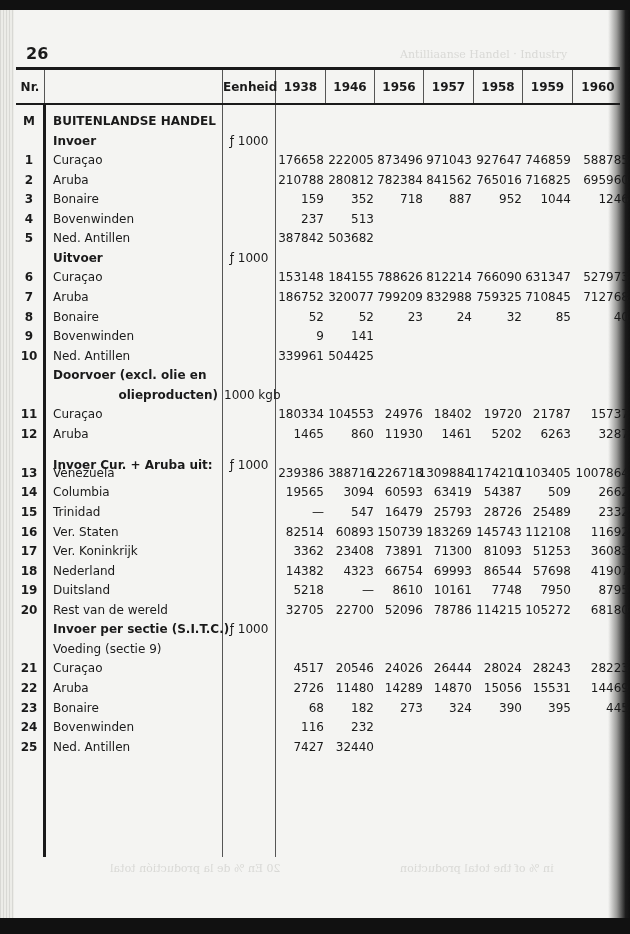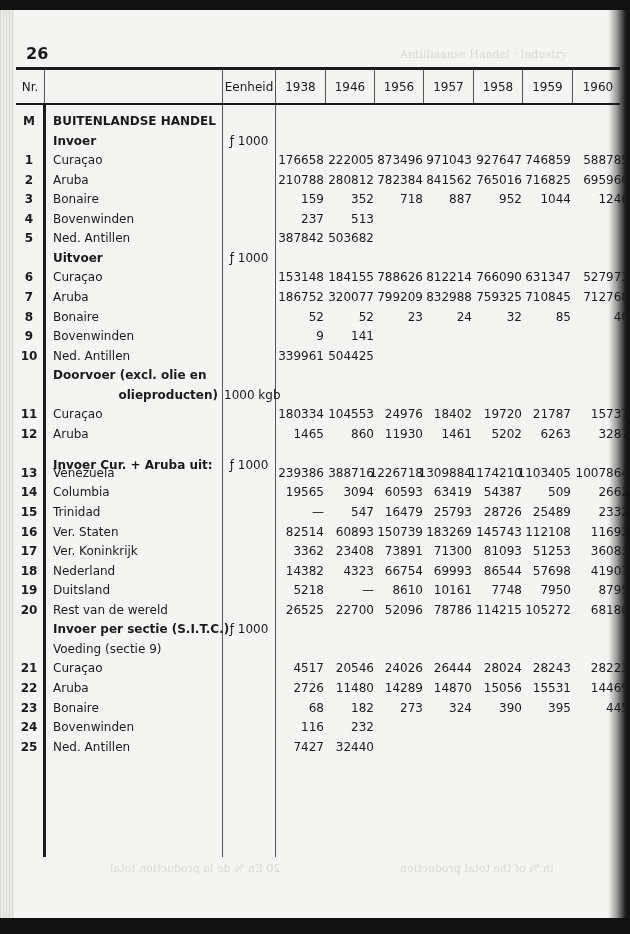--- a/index.html
+++ b/index.html
@@ -19,21 +19,21 @@
       position: absolute; right: -10px; top: 0; width: 22px; height: 100%;
       background: linear-gradient(90deg, #f4f4f2 0%, #9a9a98 40%, #1b1b1b 80%, #111 100%);
     }
     .bleed { position: absolute; color: #d9d9d6; font-size: 11px; font-family: "DejaVu Serif", serif; white-space: nowrap; }
     .page-number { position: absolute; left: 26px; top: 34px; font-size: 16px; font-weight: bold; }
     .page-title { position: absolute; left: 145px; top: 34px; font-size: 16px; font-weight: bold; letter-spacing: 0.3px; }
     .rule-top { position: absolute; left: 16px; right: 0; top: 57px; height: 3px; background: #1a1a1a; }
     .rule-head { position: absolute; left: 16px; right: 0; top: 93px; height: 2px; background: #1a1a1a; }
     .vline { position: absolute; width: 1px; background: #555; }
     .vline.thick { width: 3px; background: #1a1a1a; }
-    .hdr { position: absolute; top: 70px; font-size: 12px; text-align: center; white-space: nowrap; }
+    .hdr { position: absolute; top: 70px; font-size: 12px; text-align: center; white-space: nowrap; font-weight: bold; }
     .row { position: absolute; left: 0; width: 630px; height: 19px; font-size: 12px; }
     .row .nr { position: absolute; left: 16px; width: 26px; text-align: center; font-weight: bold; }
     .row .desc { position: absolute; left: 53px; width: 165px; white-space: nowrap; }
     .row .desc.bold { font-weight: bold; }
     .row .desc.right { text-align: right; }
     .row .unit { position: absolute; left: 224px; width: 50px; text-align: center; white-space: nowrap; }
     .row .v { position: absolute; text-align: right; white-space: nowrap; }
     .v0 { left: 270px; width: 54px; } .v1 { left: 320px; width: 54px; } .v2 { left: 369px; width: 54px; }
     .v3 { left: 418px; width: 54px; } .v4 { left: 468px; width: 54px; } .v5 { left: 517px; width: 54px; }
     .v6 { left: 565px; width: 64px; }
@@ -376,21 +376,21 @@
         <span class="v v2">8610</span>
         <span class="v v3">10161</span>
         <span class="v v4">7748</span>
         <span class="v v5">7950</span>
         <span class="v v6">8795</span>
       </div>
       <div class="row" style="top: 592.75px;">
         <span class="nr">20</span>
         <span class="desc">Rest  van  de  wereld</span>
         <span class="unit"></span>
-        <span class="v v0">26525</span>
+        <span class="v v0">32705</span>
         <span class="v v1">22700</span>
         <span class="v v2">52096</span>
         <span class="v v3">78786</span>
         <span class="v v4">114215</span>
         <span class="v v5">105272</span>
         <span class="v v6">68180</span>
       </div>
       <div class="row" style="top: 612.3px;">
         <span class="nr"></span>
         <span class="desc bold">Invoer  per  sectie  (S.I.T.C.)</span>

